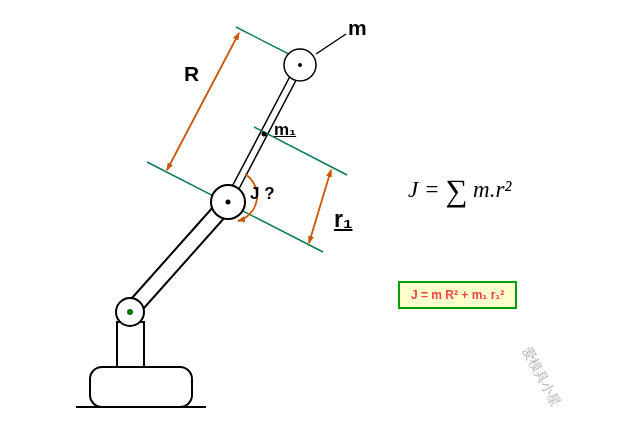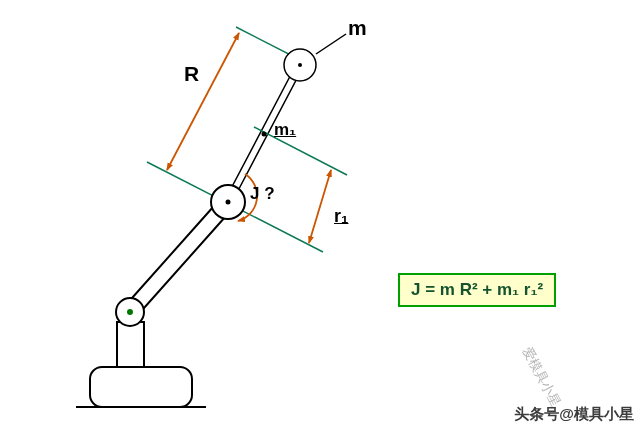--- a/index.html
+++ b/index.html
@@ -6,31 +6,31 @@
   .stage{
     position:relative;width:640px;height:426px;background:#ffffff;overflow:hidden;
     font-family:"Liberation Sans", sans-serif;
   }
   .stage svg{position:absolute;left:0;top:0;}
   .lbl{position:absolute;color:#000;font-weight:bold;white-space:nowrap;}
   .lbl-m   {left:348px;top:16px;font-size:21px;}
   .lbl-R   {left:184px;top:62px;font-size:21px;}
   .lbl-m1  {left:274px;top:120px;font-size:17px;text-decoration:underline;}
   .lbl-J   {left:250px;top:184px;font-size:17px;}
-  .lbl-r1  {left:334px;top:206px;font-size:18px;text-decoration:underline;}
+  .lbl-r1  {left:334px;top:206px;font-size:23px;text-decoration:underline;}
   .sum-formula{
     position:absolute;left:408px;top:173px;white-space:nowrap;
     font-family:"Liberation Serif", serif;font-size:23px;color:#000;
   }
   .sum-formula .it{font-style:italic;}
   .sum-formula .sigma{font-style:normal;font-size:31px;vertical-align:-4px;}
   .boxed-formula{
-    position:absolute;left:398px;top:273px;
+    position:absolute;left:398px;top:281px;
     border:2px solid #00a000;background:#ffffcc;
-    padding:5px 11px;font-size:17px;font-weight:bold;color:#14532d;
+    padding:5px 11px;font-size:12px;font-weight:bold;color:#ef4444;
     white-space:nowrap;
   }
   .wm-h{
     position:absolute;right:6px;bottom:2px;font-size:15px;font-weight:bold;
     color:#3c3c3c;white-space:nowrap;
   }
   .wm-r{
     position:absolute;left:534px;top:344px;font-size:13px;color:#999;
     opacity:.75;transform:rotate(62deg);transform-origin:left top;white-space:nowrap;
   }
@@ -72,19 +72,21 @@
     <circle cx="130" cy="312" r="14" fill="#fff" stroke="#000" stroke-width="2"></circle>
     <circle cx="130" cy="312" r="3" fill="#007700"></circle>
   </svg>
 
   <div class="lbl lbl-m">m</div>
   <div class="lbl lbl-R">R</div>
   <div class="lbl lbl-m1">m₁</div>
   <div class="lbl lbl-J">J ?</div>
   <div class="lbl lbl-r1">r₁</div>
 
+  <div class="sum-formula">
+    <span class="it">J = </span><span class="sigma">∑</span><span class="it"> m.r²</span>
+  </div>
 
   <div class="boxed-formula">J = m R² + m₁ r₁²</div>
 
   <div class="wm-r">爱模具小星</div>
-  <div class="wm-h">头条号@模具小星</div>
 
 </div>
 
 </body></html>

